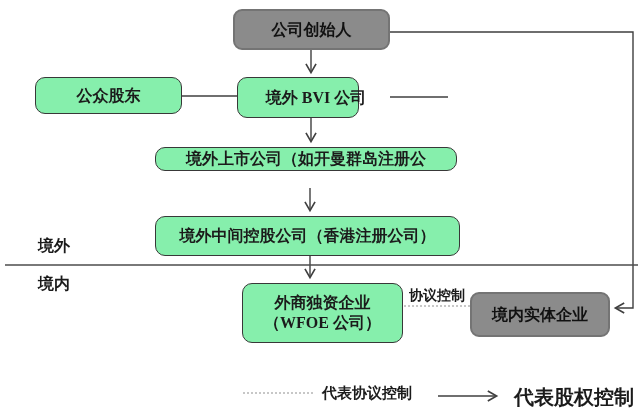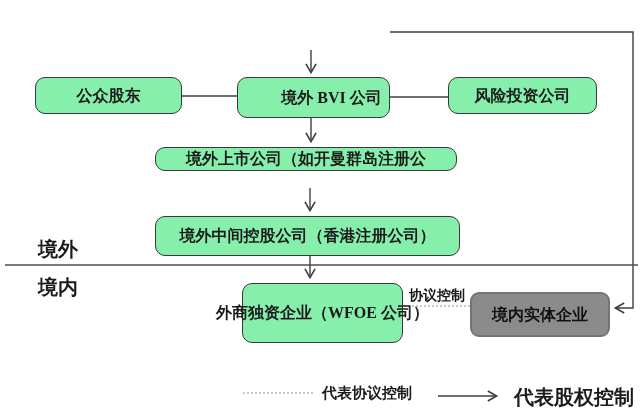--- a/index.html
+++ b/index.html
@@ -10,23 +10,23 @@
   .wires{position:absolute;left:0;top:0;width:640px;height:415px;}
   .node{
     position:absolute;display:flex;align-items:center;justify-content:center;
     background:#86efac;border:1.6px solid #383838;border-radius:10px;
     font-weight:700;font-size:16px;line-height:1.25;text-align:center;
     box-sizing:border-box;white-space:nowrap;
   }
   .node-gray{
     background:#8b8b8b;border:2px solid #747474;border-radius:9px;color:#111;
   }
-  .node-2line{flex-direction:row;}
+  .node-2line{flex-direction:column;}
   .lbl{
-    position:absolute;font-weight:700;font-size:20px;white-space:nowrap;
+    position:absolute;font-weight:700;font-size:16px;white-space:nowrap;
   }
   .lbl-small{font-size:14px;}
 </style>
 </head>
 <body>
 
 <div class="canvas">
 
   <svg class="wires" viewBox="0 0 640 415">
     <defs>
@@ -41,32 +41,32 @@
     <path d="M311 118 V141 " fill="none" stroke="#3f3f3f" stroke-width="1.4" marker-end="url(#ah)"></path>
     <path d="M310 188 V210" fill="none" stroke="#3f3f3f" stroke-width="1.4" marker-end="url(#ah)"></path>
     <path d="M310 256 V277" fill="none" stroke="#3f3f3f" stroke-width="1.4" marker-end="url(#ah)"></path>
     <path d="M390 32 H633 V308 H616" fill="none" stroke="#3f3f3f" stroke-width="1.4" marker-end="url(#ah)"></path>
     <path d="M404 306 H470" fill="none" stroke="#909090" stroke-width="1.2" stroke-dasharray="2 2"></path>
     <path d="M5 265 H638" fill="none" stroke="#4d4d4d" stroke-width="1.6"></path>
     <path d="M243 393 H314" fill="none" stroke="#909090" stroke-width="1.2" stroke-dasharray="2 2"></path>
     <path d="M438 396 H496" fill="none" stroke="#3f3f3f" stroke-width="1.4" marker-end="url(#ah)"></path>
   </svg>
 
+  <div class="node node-gray" style="left:233px;top:9px;width:157px;height:41px;">
+    <span>公司创始人</span>
+  </div>
 
   <div class="node" style="left:35px;top:77px;width:147px;height:37px;">
     <span>公众股东</span>
   </div>
 
-  <div class="node" style="left:237px;top:77px;width:153px;height:41px;padding-left:36px;">
+  <div class="node" style="left:237px;top:77px;width:122px;height:41px;padding-left:36px;">
     <span>境外 BVI 公司</span>
   </div>
 
-  <div class="node" style="left:448px;top:77px;width:149px;height:37px;">
-    <span>风险投资公司</span>
-  </div>
 
   <div class="node" style="left:155px;top:147px;width:302px;height:24px;">
     <span>境外上市公司（如开曼群岛注册公</span>
   </div>
 
   <div class="node" style="left:155px;top:216px;width:305px;height:40px;">
     <span>境外中间控股公司（香港注册公司）</span>
   </div>
 
   <div class="node node-2line" style="left:242px;top:283px;width:161px;height:60px;">

